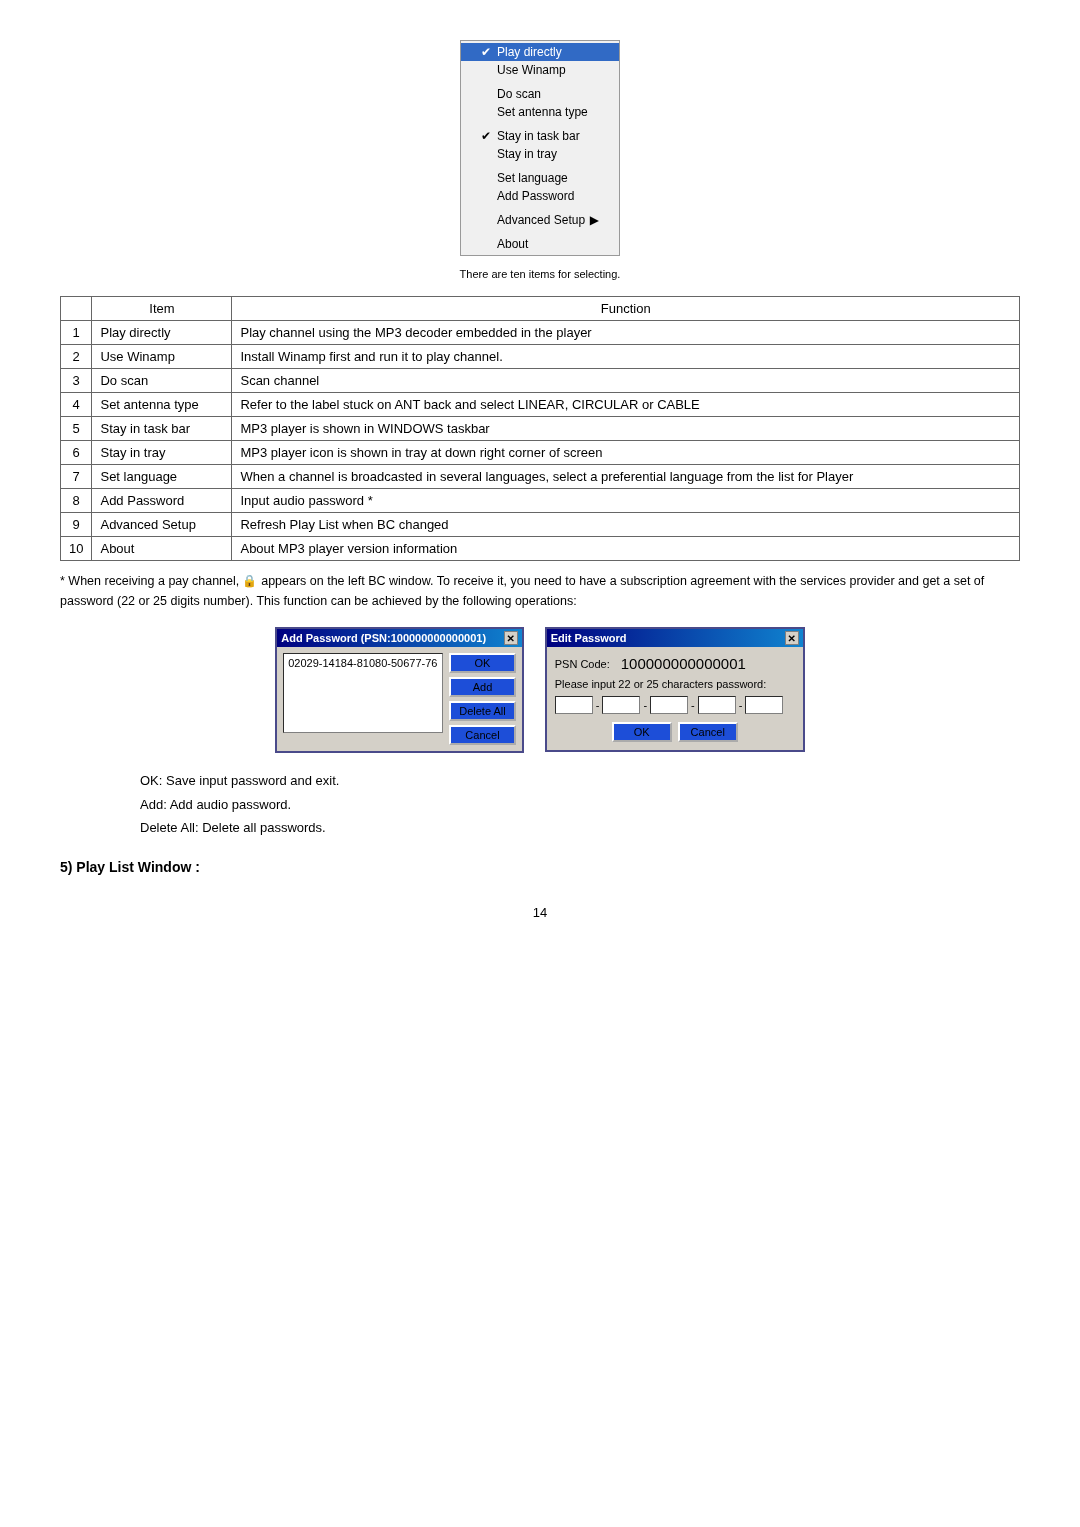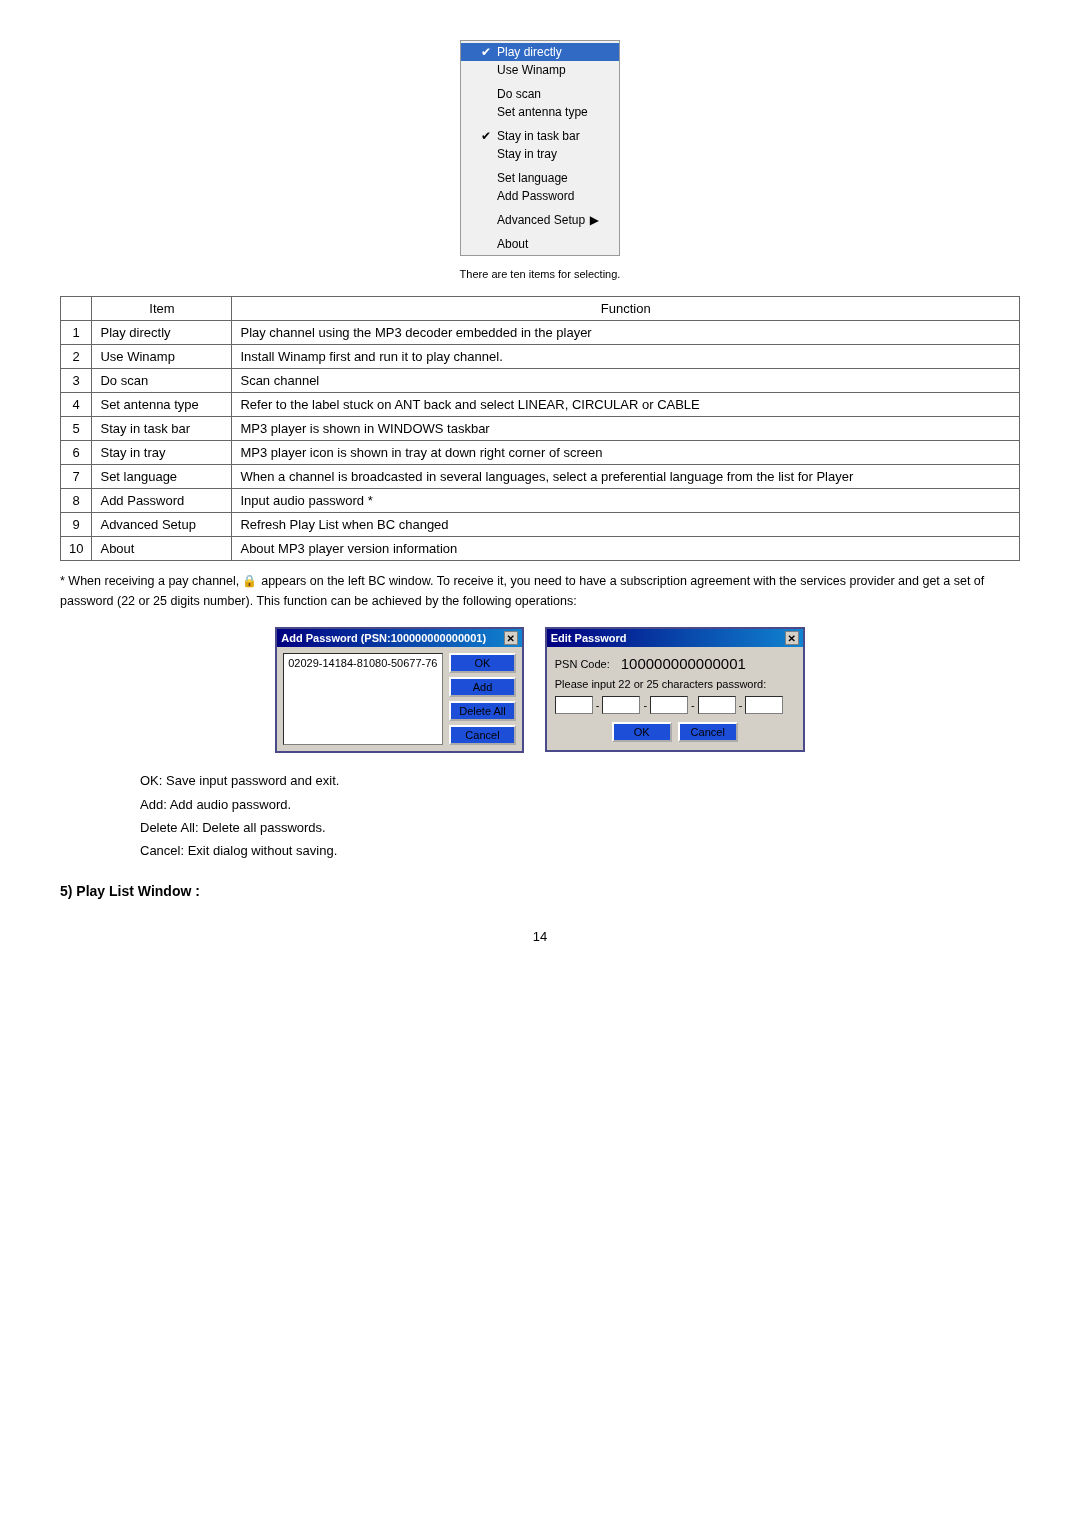--- a/index.html
+++ b/index.html
@@ -128,21 +128,21 @@
       justify-content: center;
       cursor: pointer;
     }
     .dialog-body {
       padding: 6px;
     }
     .dialog-listbox {
       background: #fff;
       border: 1px inset #808080;
       width: 160px;
-      height: 92px;
+      height: 80px;
       font-size: 11px;
       padding: 2px;
       overflow-y: auto;
       float: left;
       margin-right: 6px;
     }
     .dialog-listbox-item {
       padding: 1px 2px;
     }
     .dialog-buttons {
@@ -405,18 +405,17 @@
       </div>
     </div>
   </div>
 
 </div>
 
 <div class="desc-list">
   <div>OK: Save input password and exit.</div>
   <div>Add: Add audio password.</div>
   <div>Delete All: Delete all passwords.</div>
-  <div>Cancel: Exit dialog without saving.</div>
 </div>
 
 <div class="section-header">5) Play List Window :</div>
 
 <div class="page-number">14</div>
 
 </body></html>

